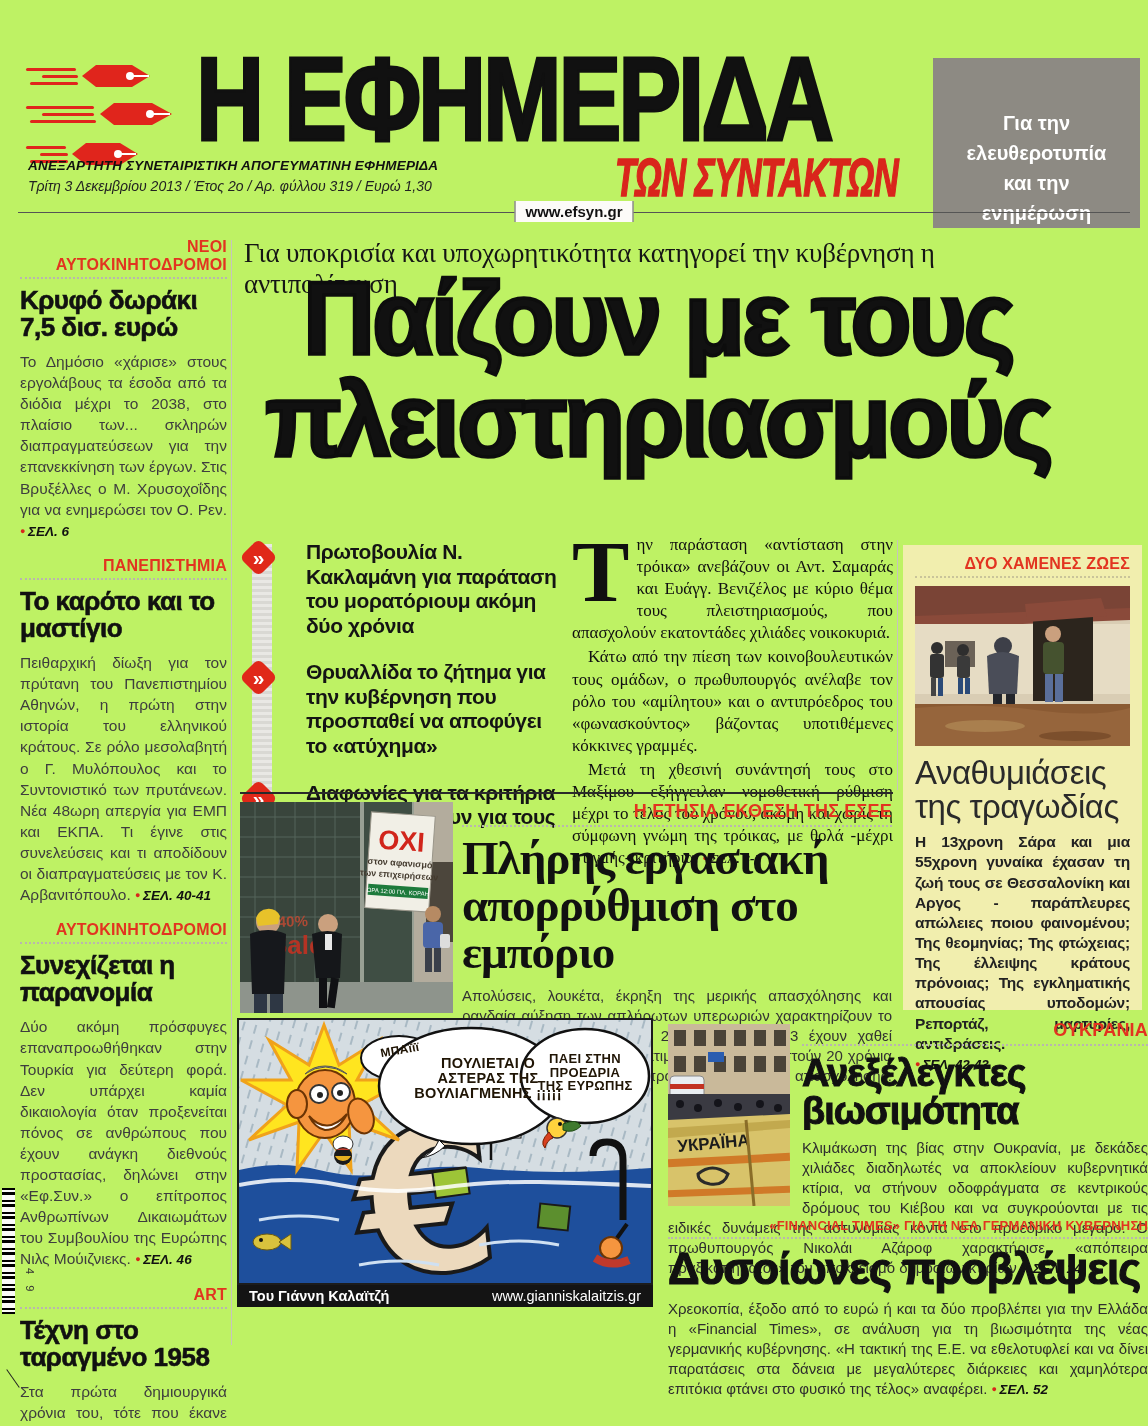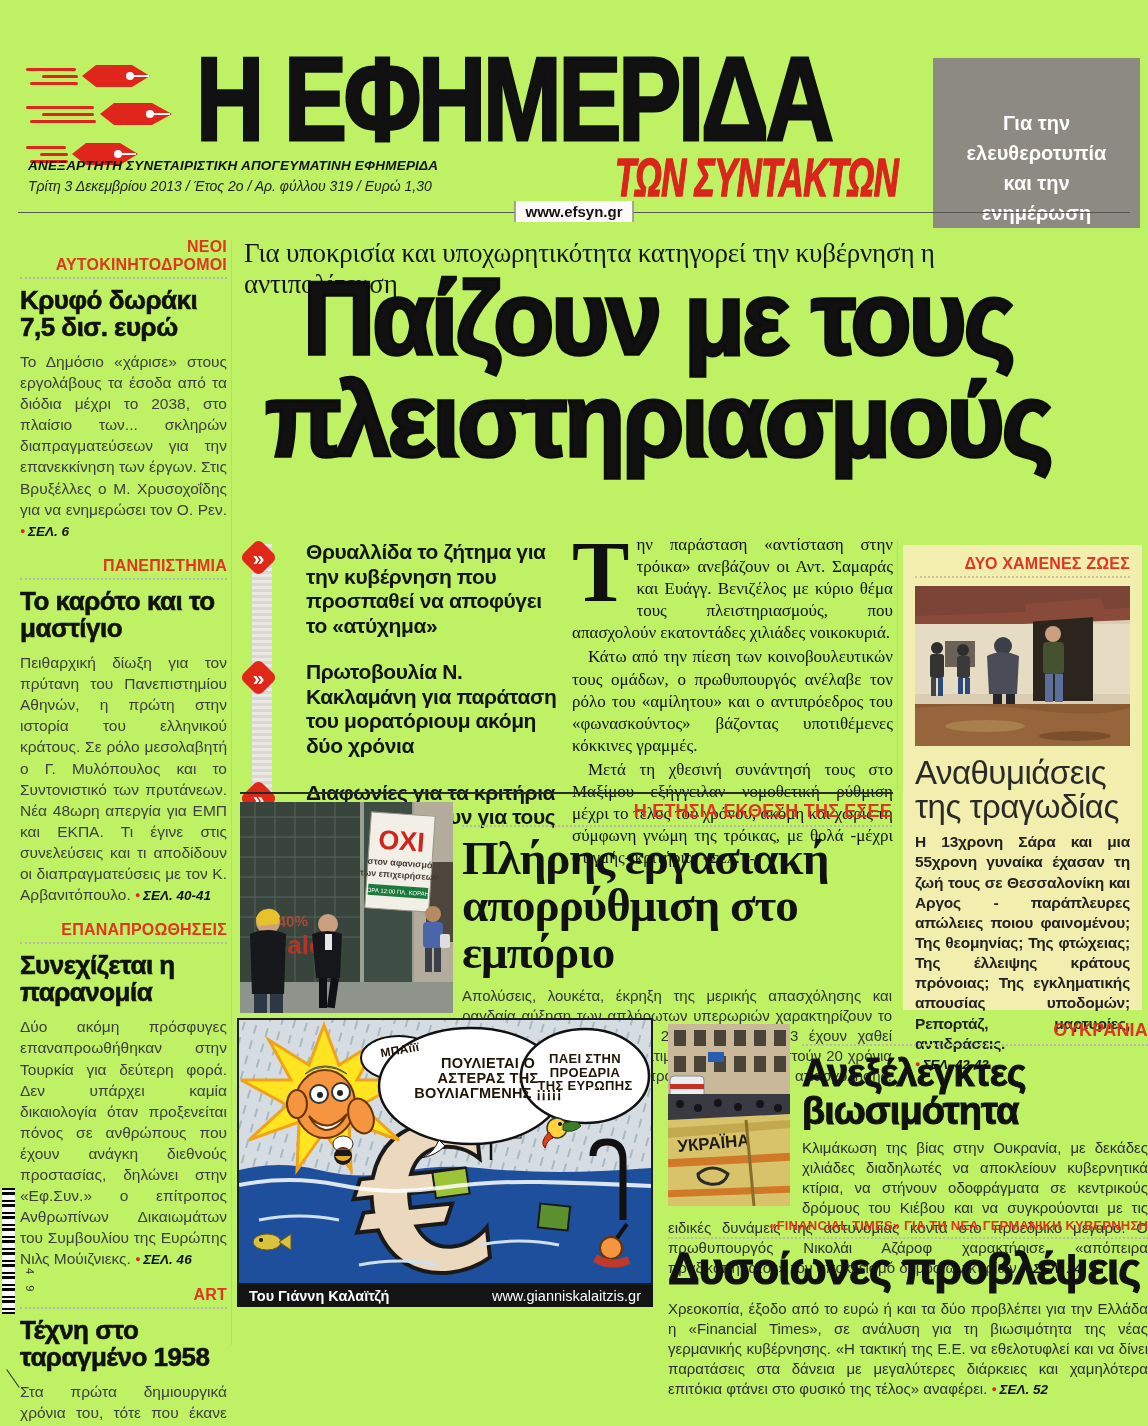--- a/index.html
+++ b/index.html
@@ -152,21 +152,21 @@
       <div class="kickbar"><span class="kicker">ΝΕΟΙ ΑΥΤΟΚΙΝΗΤΟΔΡΟΜΟΙ</span></div>
       <div class="sb-head">Κρυφό δωράκι 7,5 δισ. ευρώ</div>
       <div class="sb-body"><span>Το Δημόσιο «χάρισε» στους εργολάβους τα έσοδα από τα διόδια μέχρι το 2038, στο πλαίσιο των... σκληρών διαπραγματεύσεων για την επανεκκίνηση των έργων. Στις Βρυξέλλες ο Μ. Χρυσοχοΐδης για να ενημερώσει τον Ο. Ρεν.</span> <span class="pgref">ΣΕΛ. 6</span></div>
     </div>
     <div class="sb-sec">
       <div class="kickbar"><span class="kicker">ΠΑΝΕΠΙΣΤΗΜΙΑ</span></div>
       <div class="sb-head">Το καρότο και το μαστίγιο</div>
       <div class="sb-body"><span>Πειθαρχική δίωξη για τον πρύτανη του Πανεπιστημίου Αθηνών, η πρώτη στην ιστορία του ελληνικού κράτους. Σε ρόλο μεσολαβητή ο Γ. Μυλόπουλος και το Συντονιστικό των πρυτάνεων. Νέα 48ωρη απεργία για ΕΜΠ και ΕΚΠΑ. Τι έγινε στις συνελεύσεις και τι αποδίδουν οι διαπραγματεύσεις με τον Κ. Αρβανιτόπουλο.</span> <span class="pgref">ΣΕΛ. 40-41</span></div>
     </div>
     <div class="sb-sec">
-      <div class="kickbar"><span class="kicker">ΕΠΑΝΑΠΡΟΩΘΗΣΕΙΣ</span></div>
+      <div class="kickbar"><span class="kicker">ΑΥΤΟΚΙΝΗΤΟΔΡΟΜΟΙ</span></div>
       <div class="sb-head">Συνεχίζεται η παρανομία</div>
       <div class="sb-body"><span>Δύο ακόμη πρόσφυγες επαναπροωθήθηκαν στην Τουρκία για δεύτερη φορά. Δεν υπάρχει καμία δικαιολογία όταν προξενείται πόνος σε ανθρώπους που έχουν ανάγκη διεθνούς προστασίας, δηλώνει στην «Εφ.Συν.» ο επίτροπος Ανθρωπίνων Δικαιωμάτων του Συμβουλίου της Ευρώπης Νιλς Μούιζνιεκς.</span> <span class="pgref">ΣΕΛ. 46</span></div>
     </div>
     <div class="sb-sec">
       <div class="kickbar"><span class="kicker">ART</span></div>
       <div class="sb-head">Τέχνη στο ταραγμένο 1958</div>
       <div class="sb-body"><span>Στα πρώτα δημιουργικά χρόνια του, τότε που έκανε κυρίως χαρακτική, πολιτική και μαχητική, εν μέσω Ιουλιανών, διαδηλώσεων και χούντας, μας γυρίζει με την έκθεσή του «Το Κόκκινο και το Μαύρο» ο Γιάννης Ψυχοπαίδης.</span> </div>
     </div>
 
   </div>
@@ -177,27 +177,27 @@
     <div>Παίζουν με τους</div>
     <div>πλειστηριασμούς</div>
   </div>
 
   <div id="bullets">
     <div class="b-strip"></div>
     <div class="bullet">
       <span class="diamond">
           <i></i>
         </span>
-      <span class="b-text">Θρυαλλίδα το ζήτημα για την κυβέρνηση που προσπαθεί να αποφύγει το «ατύχημα»</span>
+      <span class="b-text">Πρωτοβουλία Ν. Κακλαμάνη για παράταση του μορατόριουμ ακόμη δύο χρόνια</span>
     </div>
     <div class="bullet">
       <span class="diamond">
           <i></i>
         </span>
-      <span class="b-text">Πρωτοβουλία Ν. Κακλαμάνη για παράταση του μορατόριουμ ακόμη δύο χρόνια</span>
+      <span class="b-text">Θρυαλλίδα το ζήτημα για την κυβέρνηση που προσπαθεί να αποφύγει το «ατύχημα»</span>
     </div>
     <div class="bullet">
       <span class="diamond">
           <i></i>
         </span>
       <span class="b-text">Διαφωνίες για τα κριτήρια που θα ισχύσουν για τους «έχοντες»</span>
     </div>
   </div>
 
   <div id="lead-art">

